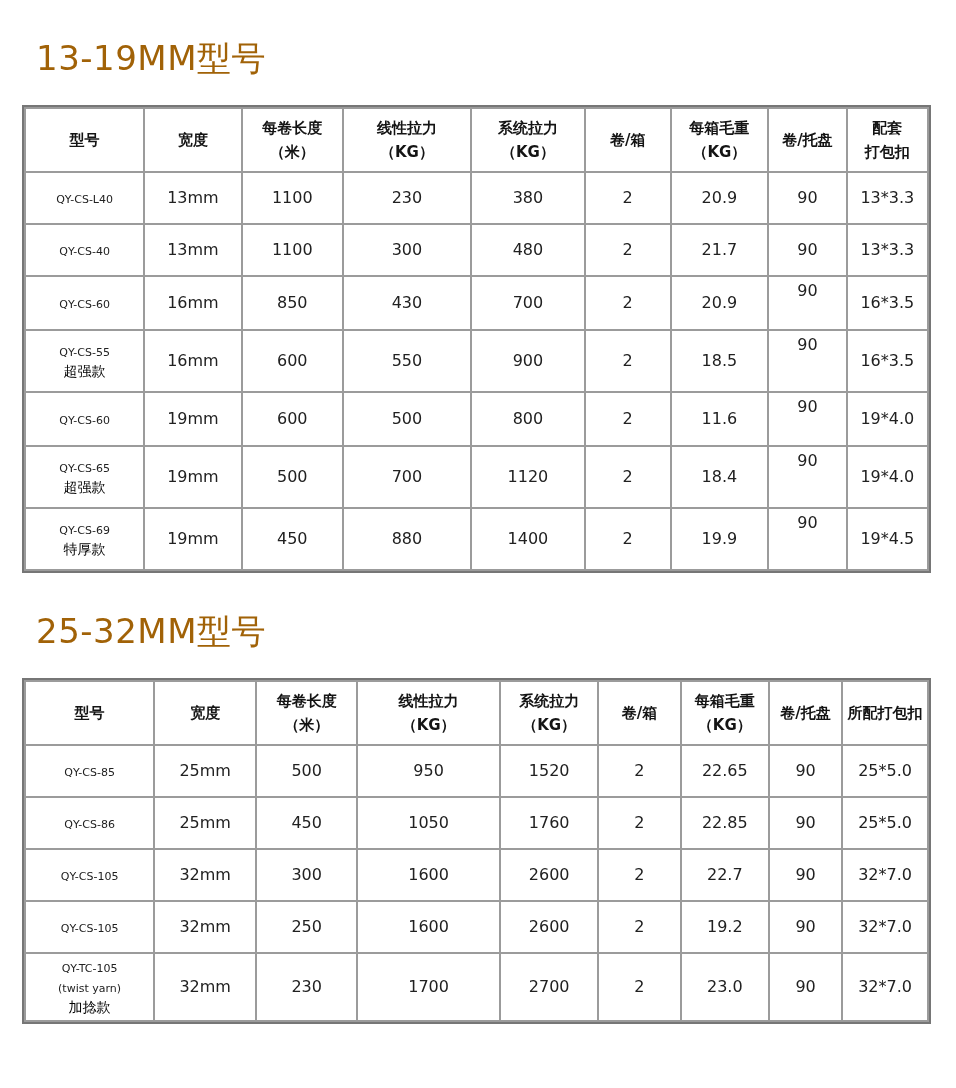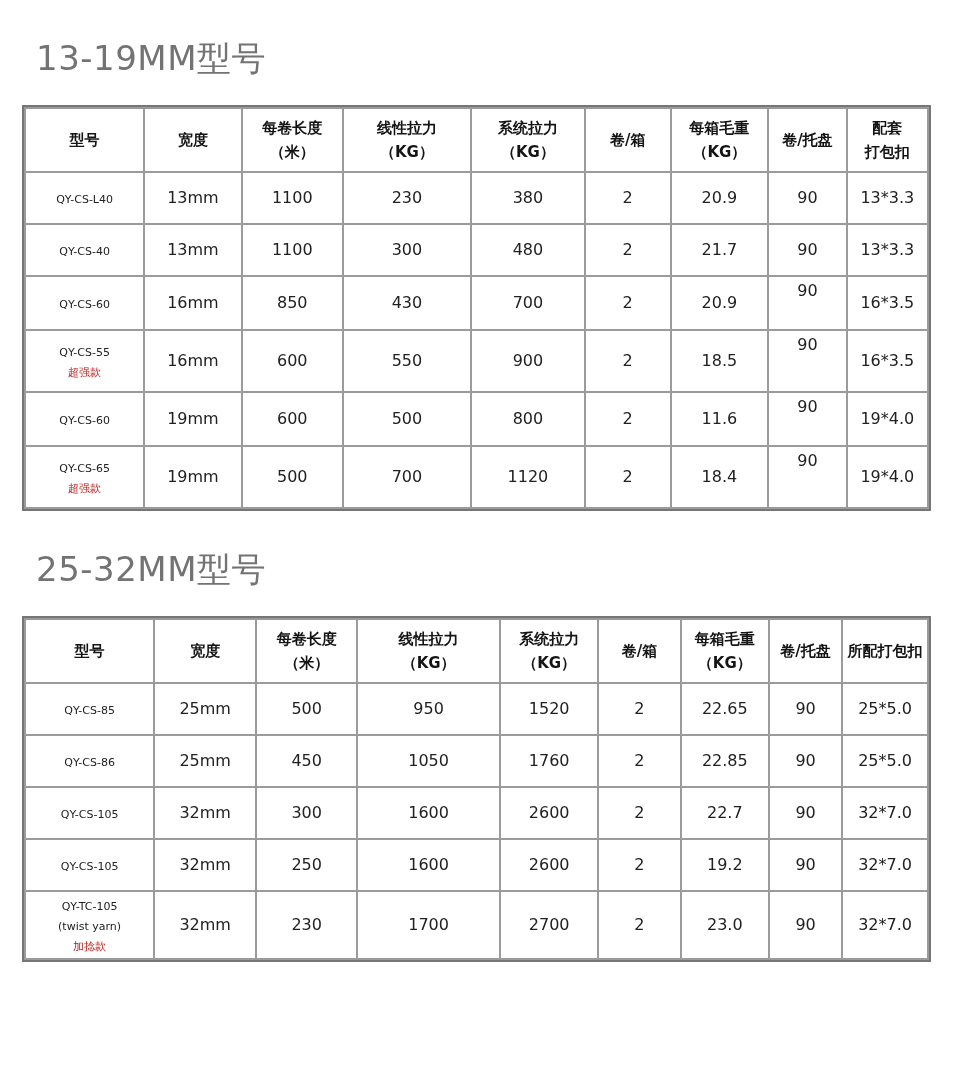--- a/index.html
+++ b/index.html
@@ -12,21 +12,21 @@
     font-family: "DejaVu Sans", "Liberation Sans", sans-serif;
     color: #1f1f1f;
   }
   .page {
     width: 956px;
     padding-bottom: 30px;
   }
   .section-title {
     font-size: 34px;
     font-weight: 500;
-    color: #737373;
+    color: #a16207;
     margin: 0 0 0 36px;
     padding-top: 38px;
     line-height: 1.2;
     letter-spacing: 0.5px;
   }
   .table-wrap {
     width: 905px;
     margin: 26px 16px 0 22px;
     border: 2px solid #767676;
     background: #ffffff;
@@ -61,22 +61,22 @@
     vertical-align: top;
     padding-top: 4px;
   }
   tr.tall td { height: 54px; }
   tr.taller td { height: 62px; }
   .model-main {
     font-size: 11px;
     color: #212121;
   }
   .model-sub {
-    font-size: 11px;
-    color: #b91c1c;
+    font-size: 14px;
+    color: #000000;
     font-family: "DejaVu Serif", "Liberation Serif", serif;
   }
 </style>
 </head>
 <body>
 
 <div class="page">
 
   <section class="spec-section">
     <h1 class="section-title">13-19MM型号</h1>
@@ -166,20 +166,31 @@
               <td><span class="model-main">QY-CS-65</span><br><span class="model-sub">超强款</span></td>
               <td>19mm</td>
               <td>500</td>
               <td>700</td>
               <td>1120</td>
               <td>2</td>
               <td>18.4</td>
               <td class="vt">90</td>
               <td>19*4.0</td>
             </tr>
+            <tr class="tall">
+              <td><span class="model-main">QY-CS-69</span><br><span class="model-sub">特厚款</span></td>
+              <td>19mm</td>
+              <td>450</td>
+              <td>880</td>
+              <td>1400</td>
+              <td>2</td>
+              <td>19.9</td>
+              <td class="vt">90</td>
+              <td>19*4.5</td>
+            </tr>
           </tbody>
       </table>
     </div>
   </section>
 
   <section class="spec-section">
     <h1 class="section-title">25-32MM型号</h1>
     <div class="table-wrap">
       <table class="spec-table">
         <colgroup>

